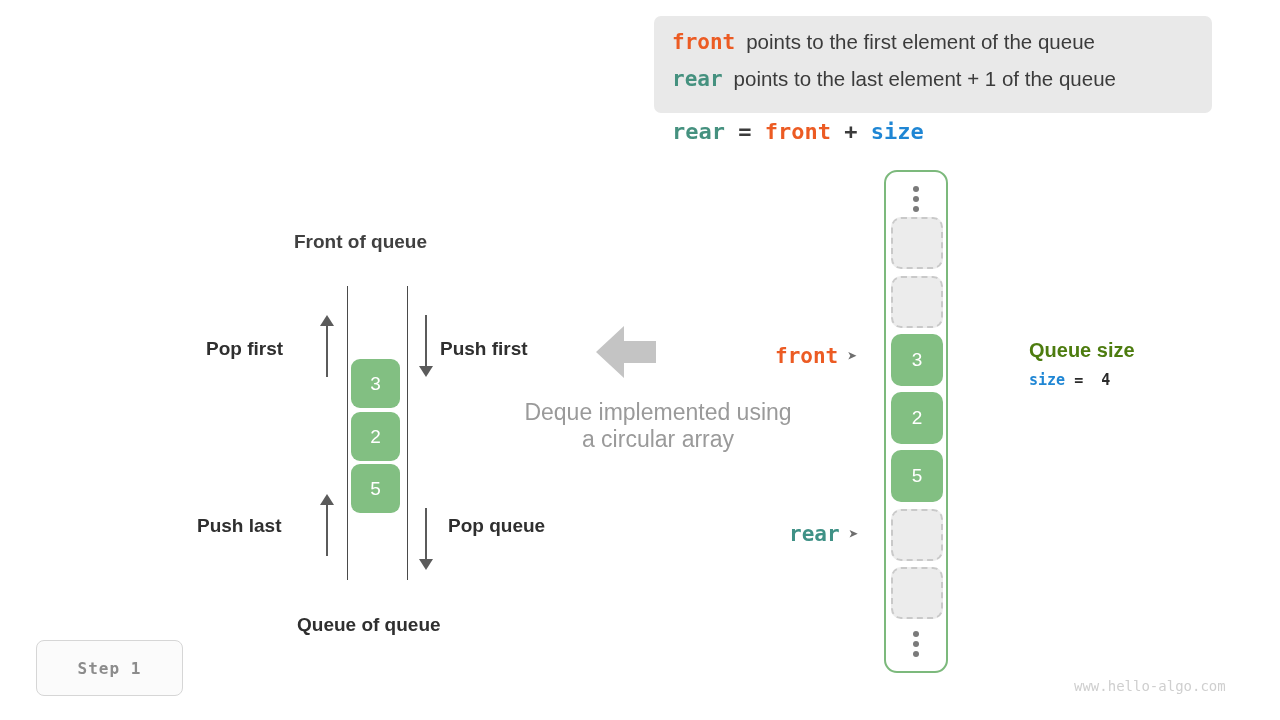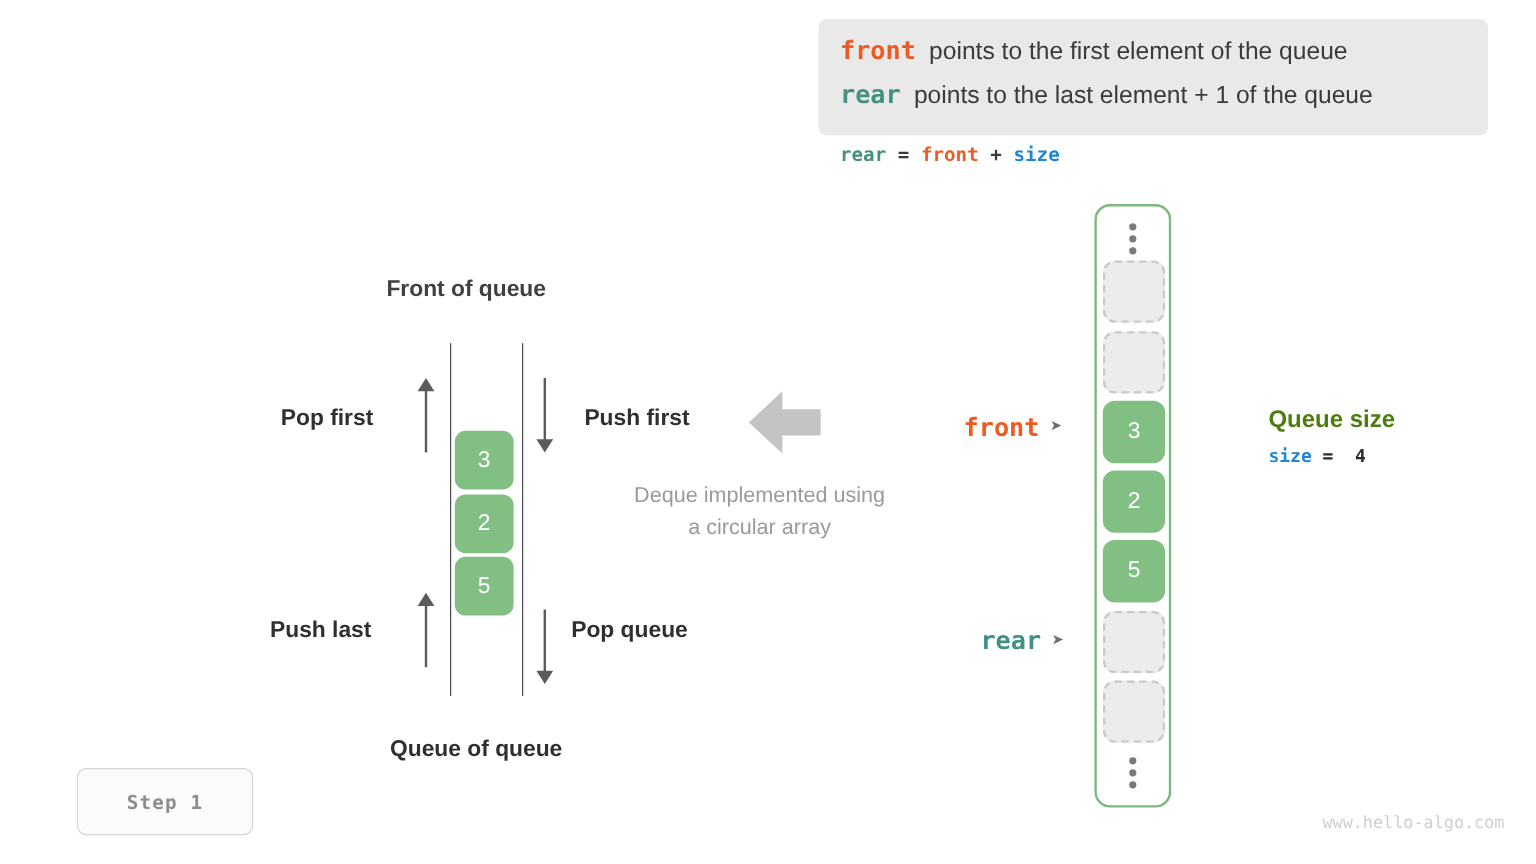--- a/index.html
+++ b/index.html
@@ -11,21 +11,21 @@
   body {
     width: 1280px;
     height: 720px;
     position: relative;
     overflow: hidden;
     font-family: "Liberation Sans", sans-serif;
     color: #333333;
   }
 
   
-  .abs { position: absolute; margin-left: 28px; }
+  .abs { position: absolute; }
 
   
   #info-box {
     left: 654px;
     top: 16px;
     width: 558px;
     height: 97px;
     background: #e9e9e9;
     border-radius: 7px;
     box-sizing: border-box;
@@ -51,21 +51,21 @@
   .kw-front { color: #ec5b23; }
   .kw-rear  { color: #45917f; }
   .kw-size  { color: #1f86d4; }
 
   
   #formula {
     left: 672px;
     top: 119px;
     font-family: "DejaVu Sans Mono", monospace;
     font-weight: bold;
-    font-size: 16px;
+    font-size: 22px;
     white-space: nowrap;
   }
   #formula .op { color: #3b3b3b; }
 
   
   #front-of-queue-label {
     left: 294px; top: 231px;
     font-size: 19px; font-weight: bold; color: #404040;
     white-space: nowrap;
   }
@@ -108,23 +108,23 @@
   .op-label {
     font-size: 19px; font-weight: bold; color: #2f2f2f;
     white-space: nowrap;
   }
 
   
   #big-arrow { left: 596px; top: 324px; width: 60px; height: 56px; }
 
   
   #caption {
-    left: 465px; top: 399px; width: 280px;
+    left: 518px; top: 399px; width: 280px;
     text-align: center; color: #9a9a9a;
-    font-size: 18px; line-height: 27px;
+    font-size: 23px; line-height: 27px;
   }
 
   
   #array-container {
     left: 884px; top: 170px;
     width: 64px; height: 503px;
     border: 2.2px solid #7cb97c;
     border-radius: 13px;
     box-sizing: border-box;
   }
@@ -233,21 +233,21 @@
 <div class="abs op-label" style="left:206px; top:338px">Pop first</div>
 <div class="abs varrow" style="left:317px; top:315px; height:62px">
   <div class="vshaft" style="top:6px; height:56px"></div>
   <div class="vhead up"></div>
 </div>
 
 <div class="abs varrow" style="left:416px; top:315px; height:62px">
   <div class="vshaft" style="top:0; height:56px"></div>
   <div class="vhead down"></div>
 </div>
-<div class="abs op-label" style="left:459px; top:338px">Push first</div>
+<div class="abs op-label" style="left:440px; top:338px">Push first</div>
 
 <div class="abs op-label" style="left:197px; top:515px">Push last</div>
 <div class="abs varrow" style="left:317px; top:494px; height:62px">
   <div class="vshaft" style="top:6px; height:56px"></div>
   <div class="vhead up"></div>
 </div>
 
 <div class="abs varrow" style="left:416px; top:508px; height:62px">
   <div class="vshaft" style="top:0; height:56px"></div>
   <div class="vhead down"></div>

